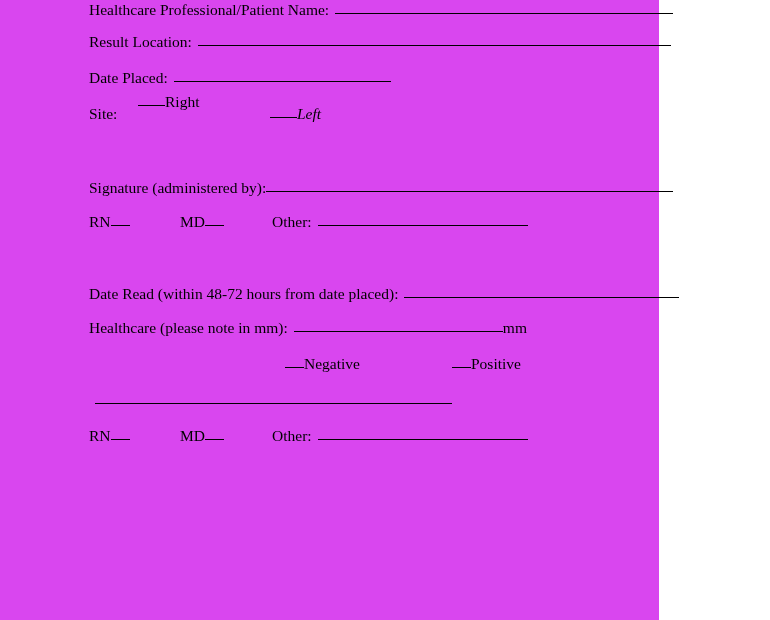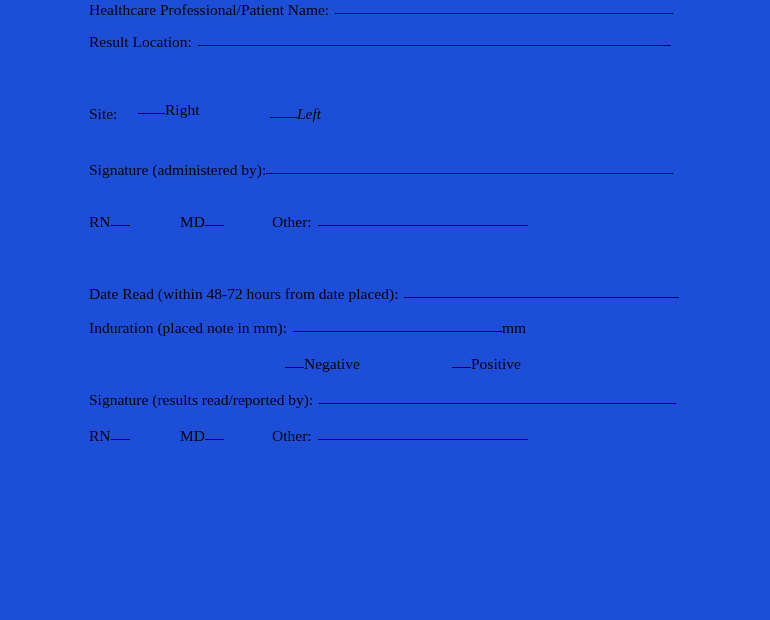--- a/index.html
+++ b/index.html
@@ -11,23 +11,23 @@
     width: 770px;
     height: 620px;
     position: relative;
     font-family: "Liberation Serif", "DejaVu Serif", serif;
     color: #000000;
     overflow: hidden;
   }
 
   .page {
     position: relative;
-    width: 770px;
+    width: 659px;
     height: 620px;
-    background: #1d4ed8;
+    background: #d946ef;
   }
 
   
   .line {
     position: absolute;
     left: 89px;
     font-size: 15.5px;
     line-height: 20px;
     white-space: nowrap;
     color: #000000;
@@ -79,63 +79,66 @@
 <div class="page">
 
   <div class="line" style="top:0px;">
     <span class="label">Healthcare Professional/Patient Name:</span><span class="gap-sm"></span><span class="rule" style="width:338px;"></span>
   </div>
 
   <div class="line" style="top:32px;">
     <span class="label">Result Location:</span><span class="gap-sm"></span><span class="rule" style="width:473px;"></span>
   </div>
 
+  <div class="line" style="top:68px;">
+    <span class="label">Date Placed:</span><span class="gap-sm"></span><span class="rule" style="width:217px;"></span>
+  </div>
 
   <div class="line" style="top:104px;">
     <span class="label">Site:</span>
   </div>
-  <div class="abs" style="left:138px; top:100px;">
+  <div class="abs" style="left:138px; top:92px;">
     <span class="tick" style="width:27px;"></span><span>Right</span>
   </div>
   <div class="abs" style="left:270px; top:104px;font-style:italic;">
     <span class="tick" style="width:27px;"></span><span>Left</span>
   </div>
 
 
-  <div class="line" style="top:160px;text-align:center;">
+  <div class="line" style="top:178px;text-align:center;">
     <span class="label">Signature (administered by):</span><span class="rule" style="width:407px;"></span>
   </div>
 
   <div class="line" style="top:212px;">
     <span>RN</span><span class="tick" style="width:19px;"></span>
   </div>
   <div class="abs" style="left:180px; top:212px;">
     <span>MD</span><span class="tick" style="width:19px;"></span>
   </div>
   <div class="abs" style="left:272px; top:212px;">
     <span>Other:</span><span class="gap-sm"></span><span class="rule-short" style="width:210px;"></span>
   </div>
 
   <div class="line" style="top:284px;">
     <span class="label">Date Read (within 48-72 hours from date placed):</span><span class="gap-sm"></span><span class="rule" style="width:275px;"></span>
   </div>
 
   <div class="line" style="top:318px;">
-    <span class="label">Induration (placed note in mm):</span><span class="gap-sm"></span><span class="rule" style="width:209px;"></span><span>mm</span>
+    <span class="label">Healthcare (please note in mm):</span><span class="gap-sm"></span><span class="rule" style="width:209px;"></span><span>mm</span>
   </div>
 
   <div class="abs" style="left:285px; top:354px;">
     <span class="tick" style="width:19px;"></span><span>Negative</span>
   </div>
   <div class="abs" style="left:452px; top:354px;">
     <span class="tick" style="width:19px;"></span><span>Positive</span>
   </div>
 
   <div class="line" style="top:390px;">
-    <span class="label">Signature (results read/reported by):</span><span class="gap-sm"></span><span class="rule" style="width:357px;"></span>
+    <span class="gap-sm"></span><span class="rule" style="width:357px;"></span>
   </div>
 
   <div class="line" style="top:426px;">
     <span>RN</span><span class="tick" style="width:19px;"></span>
   </div>
   <div class="abs" style="left:180px; top:426px;">
     <span>MD</span><span class="tick" style="width:19px;"></span>
   </div>
   <div class="abs" style="left:272px; top:426px;">
     <span>Other:</span><span class="gap-sm"></span><span class="rule-short" style="width:210px;"></span>

